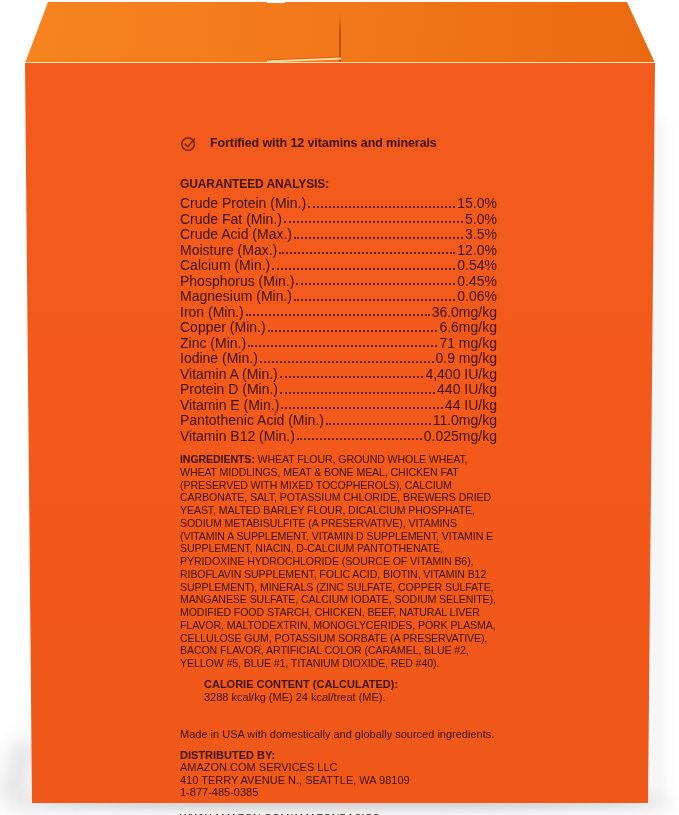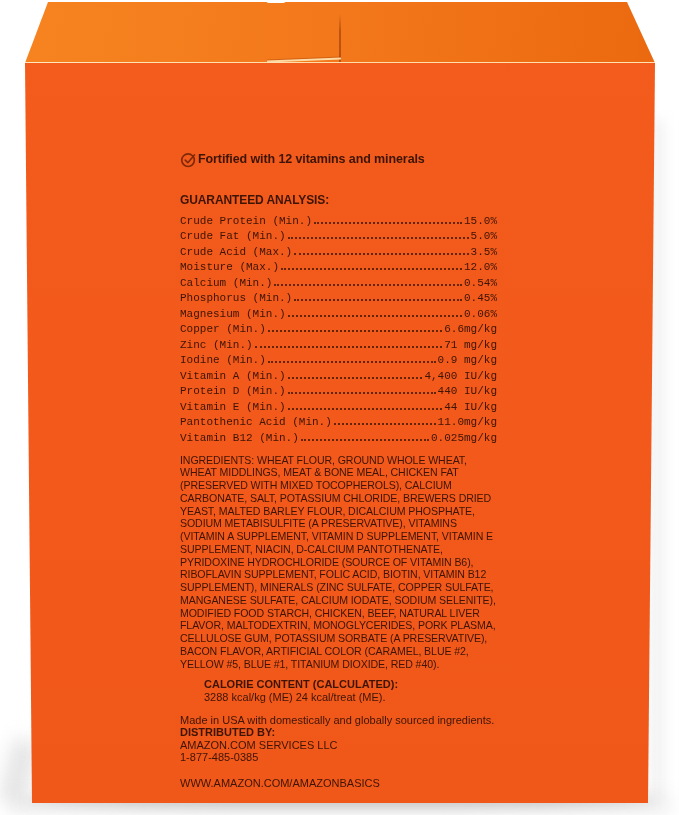--- a/index.html
+++ b/index.html
@@ -35,42 +35,42 @@
 
   
   .box-front { position:absolute; left:0; top:0; width:679px; height:815px;
     clip-path:polygon(25px 63px, 655px 63px, 648px 803px, 32px 803px);
     background:linear-gradient(180deg, #f35c1d 0%, #f2591b 55%, #f0581a 100%);
     box-shadow:inset 3px 0 5px rgba(120,40,0,.10), inset -3px 0 5px rgba(120,40,0,.08); }
 
   
   .content { position:absolute; left:180px; top:133px; width:334px; color:#3d1405; }
 
-  .fortified-row { display:flex; align-items:center; gap:1px; height:20px;margin-top:16px; }
+  .fortified-row { display:flex; align-items:center; gap:13px; height:20px; }
   .fortified-row .check-icon { width:17px; height:17px; flex:0 0 17px; display:block; }
   .fortified-text { font-weight:bold; font-size:12.5px; letter-spacing:-0.1px; }
 
   .ga-heading { margin-top:24px; font-weight:bold; font-size:12px; letter-spacing:-0.1px; }
 
   .ga-table { margin-top:4px; width:317px; }
-  .ga-row { display:flex; align-items:flex-end; height:15.5px; font-size:11px;font-family:Liberation Mono, monospace; }
+  .ga-row { display:flex; height:15.5px; font-size:14px; }
   .ga-label { white-space:nowrap; }
   .ga-dots { flex:1 1 auto; border-bottom:2px dotted rgba(74,27,5,.85); margin:0 2px 3px 2px; min-width:8px; }
   .ga-value { white-space:nowrap; }
 
   .ingredients { margin-top:10px; width:330px; font-size:10.6px; line-height:12.75px;
     white-space:pre-line; letter-spacing:-0.1px; }
-  .ingredients .ing-label { font-weight:normal; }
+  .ingredients .ing-label { font-weight:bold; }
 
   .calorie { margin-top:8px; font-size:11px; line-height:13px;margin-left:24px; }
   .calorie-heading { font-weight:bold; }
 
-  .origin-note { margin-top:10px; font-size:11px; }
-
-  .distributor { font-size:11px; line-height:12.5px; }
+  .origin-note { margin-top:24px; font-size:11px; }
+
+  .distributor { margin-top:9px; font-size:11px; line-height:12.5px; }
   .distributor-heading { font-weight:bold; }
 
   .website { margin-top:13px; font-size:11px; }
 </style>
 </head>
 <body>
 
 <div class="stage">
 
   <div class="shadow-bottom-wide"></div>
@@ -127,20 +127,25 @@
         </div>
       <div class="ga-row">
           <span class="ga-label">Phosphorus (Min.)</span>
           <span class="ga-dots"></span>
           <span class="ga-value">0.45%</span>
         </div>
       <div class="ga-row">
           <span class="ga-label">Magnesium (Min.)</span>
           <span class="ga-dots"></span>
           <span class="ga-value">0.06%</span>
+        </div>
+      <div class="ga-row">
+          <span class="ga-label">Iron (Min.)</span>
+          <span class="ga-dots"></span>
+          <span class="ga-value">36.0mg/kg</span>
         </div>
       <div class="ga-row">
           <span class="ga-label">Copper (Min.)</span>
           <span class="ga-dots"></span>
           <span class="ga-value">6.6mg/kg</span>
         </div>
       <div class="ga-row">
           <span class="ga-label">Zinc (Min.)</span>
           <span class="ga-dots"></span>
           <span class="ga-value">71 mg/kg</span>
@@ -198,19 +203,20 @@
     <div class="calorie">
       <div class="calorie-heading">CALORIE CONTENT (CALCULATED):</div>
       <div>3288 kcal/kg (ME) 24 kcal/treat (ME).</div>
     </div>
 
     <div class="origin-note">Made in USA with domestically and globally sourced ingredients.</div>
 
     <div class="distributor">
       <div class="distributor-heading">DISTRIBUTED BY:</div>
       <div>AMAZON.COM SERVICES LLC</div>
+      <div>410 TERRY AVENUE N., SEATTLE, WA 98109</div>
       <div>1-877-485-0385</div>
     </div>
 
     <div class="website">WWW.AMAZON.COM/AMAZONBASICS</div>
 
   </div>
 </div>
 
 </body></html>

